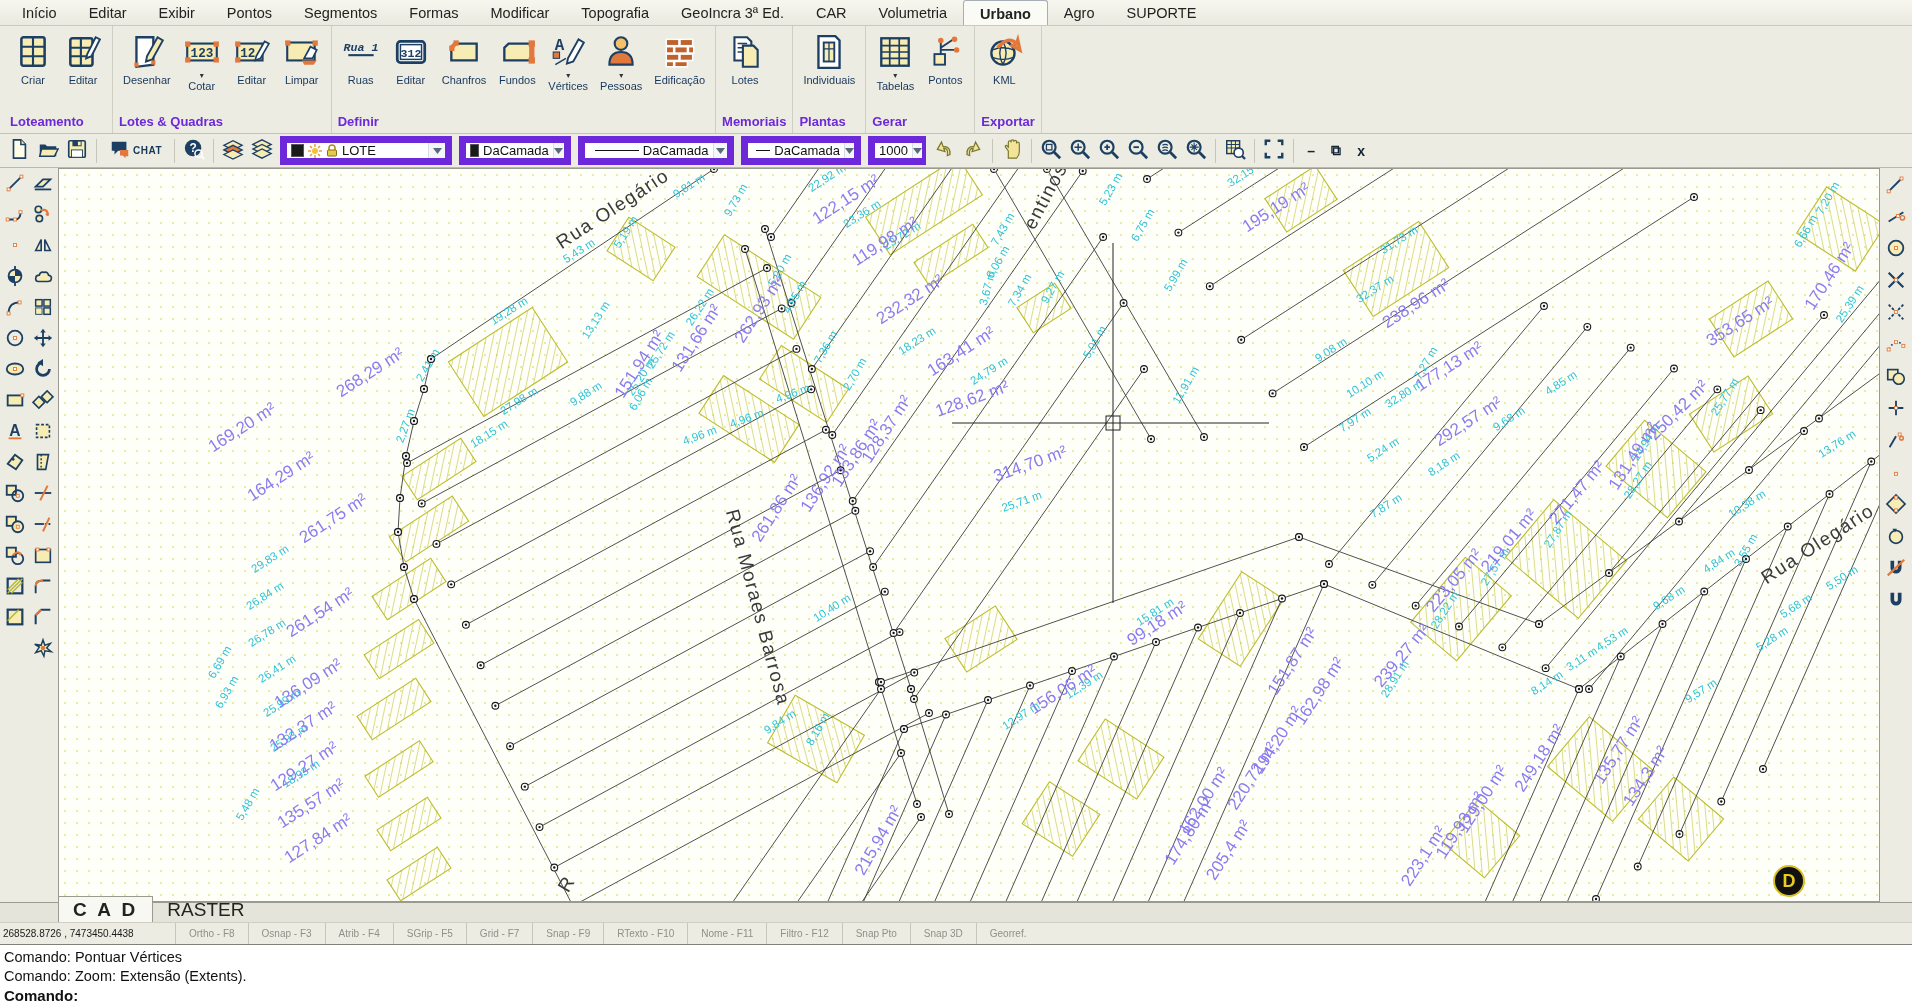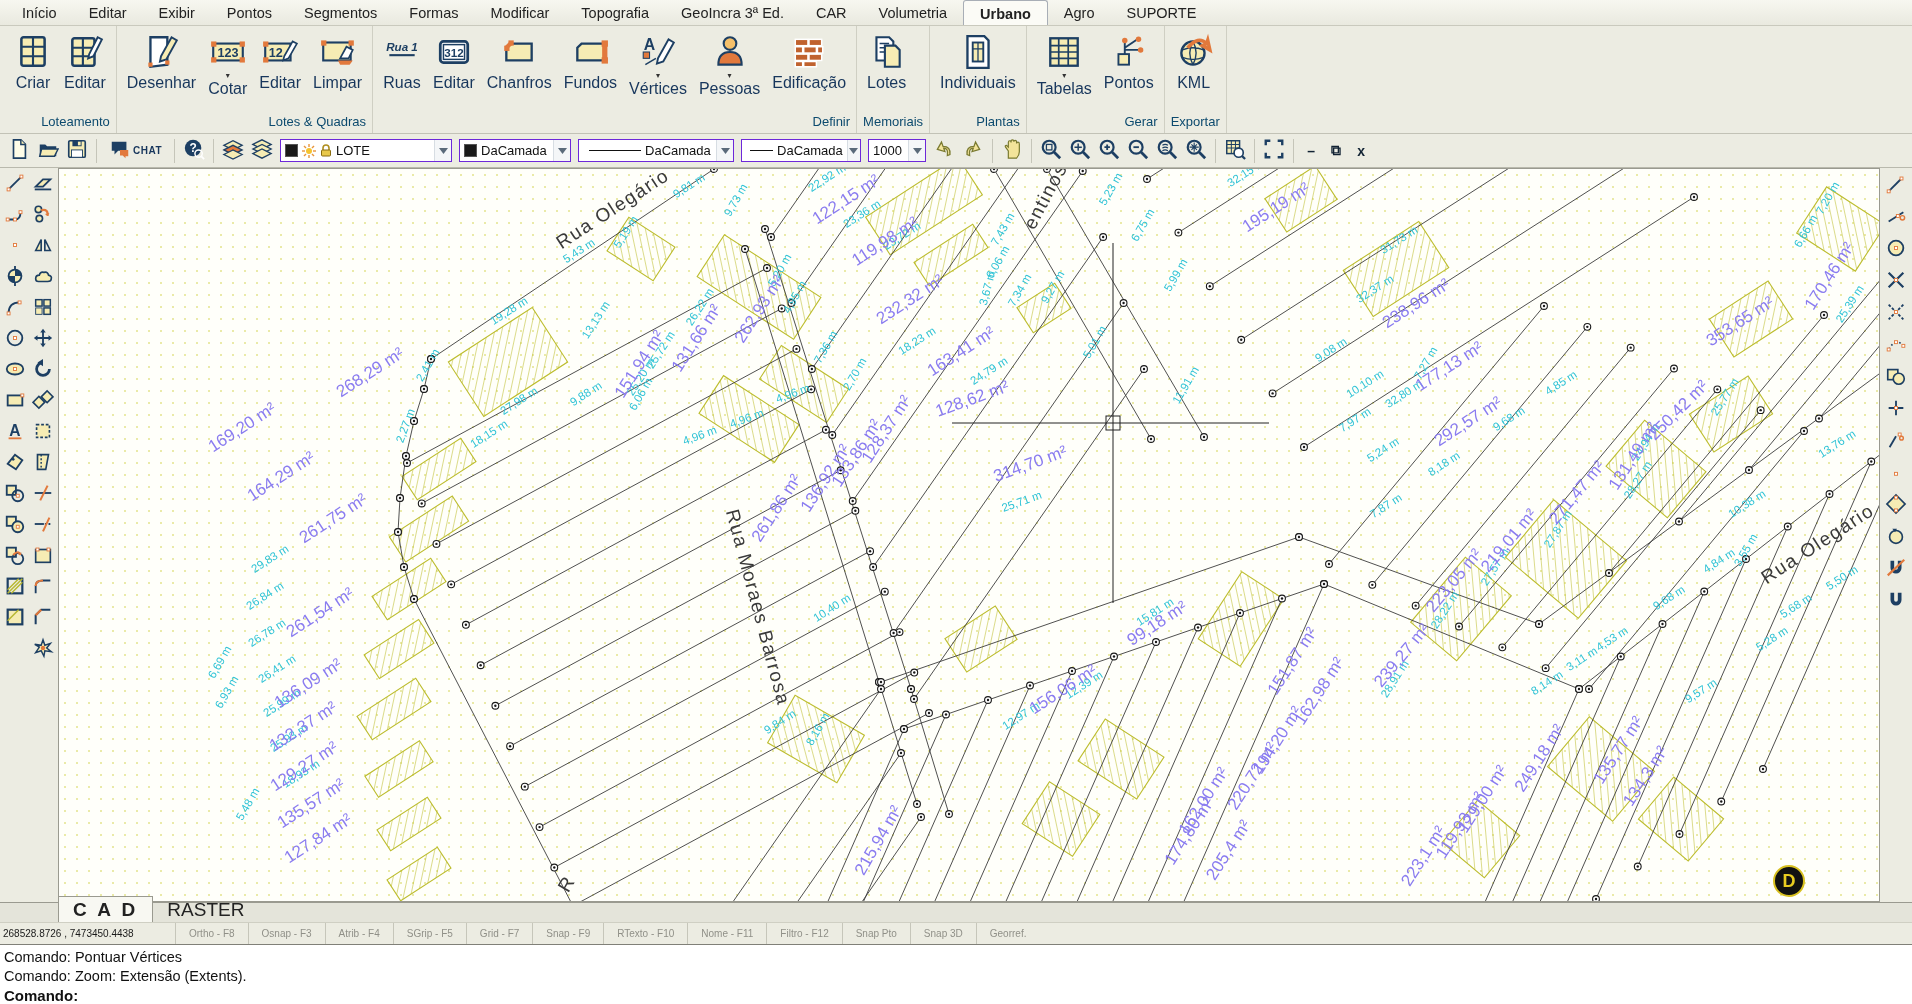--- a/index.html
+++ b/index.html
@@ -16,32 +16,32 @@
   .mtab.active { background:#fbfbf6; border:1px solid #a8aeb6; border-bottom:none;
     font-weight:bold; border-radius:3px 3px 0 0; }
 
   
   #ribbon { position:absolute; left:0; top:26px; width:100%; height:108px;
     background:#ecece2; border-bottom:1px solid #c2c2b6; display:flex; padding-left:4px; }
   .rgroup { display:flex; flex-direction:column; border-right:1px solid #cfcfc3; padding:2px 4px 0; }
   .rbtns { display:flex; flex:1; align-items:flex-start; }
   .rbtn { min-width:46px; padding:2px 5px 0; display:flex; flex-direction:column; align-items:center;
     border:1px solid transparent; border-radius:3px; cursor:default; }
-  .rbtn .ric { height:42px; display:flex; align-items:center; }
-  .rbtn .rlabel { font-size:16px; color:#17365c; margin-top:1px; white-space:nowrap; }
+  .rbtn .ric { height:42px; display:flex; align-items:center;font-family:Liberation Mono, monospace; }
+  .rbtn .rlabel { font-size:11px; color:#17365c; margin-top:1px; white-space:nowrap; }
   .rbtn .dd { font-size:8px; color:#333; line-height:6px; }
-  .rglabel { text-align:right; font-size:13px; font-weight:normal; color:#0c4a6e; padding:3px 2px 4px; }
+  .rglabel { text-align:left; font-size:13px; font-weight:bold; color:#6d28d9; padding:3px 2px 4px; }
 
   
   #quickbar { position:absolute; left:0; top:134px; width:100%; height:34px; background:#ecece2;
     border-bottom:1px solid #b9b9ad; display:flex; align-items:center; padding-left:6px; gap:3px; }
   .qbtn { width:26px; height:26px; display:flex; align-items:center; justify-content:center;
     border:1px solid transparent; border-radius:2px; }
   .qsep { width:1px; height:24px; background:#c5c5b9; margin:0 3px; }
-  .combo { height:23px; background:#fff; border:1px solid #6d28d9; display:flex; align-items:center;
+  .combo { height:29px; background:#fff; border:7px solid #6d28d9; display:flex; align-items:center;
     padding-left:4px; gap:4px; font-size:13px; color:#111; margin:4px 2px; }
   .combo .chev { margin-left:auto; height:100%; width:17px; display:flex; align-items:center;
     justify-content:center; border-left:1px solid #d7dde3; background:#f4f6f8; }
   .chatlbl { font-weight:bold; color:#17365c; font-size:10px; letter-spacing:.5px; margin-left:2px; }
   #chatbtn { display:flex; align-items:center; padding:1px 5px; border:1px solid transparent; border-radius:2px; }
   .winctl { font-size:14px; color:#123; width:22px; text-align:center; font-weight:bold; }
 
   
   #main { position:absolute; left:0; top:168px; width:1912px; height:734px; }
   #lefttools { position:absolute; left:0; top:0; width:58px; height:734px; background:#ecece2;

